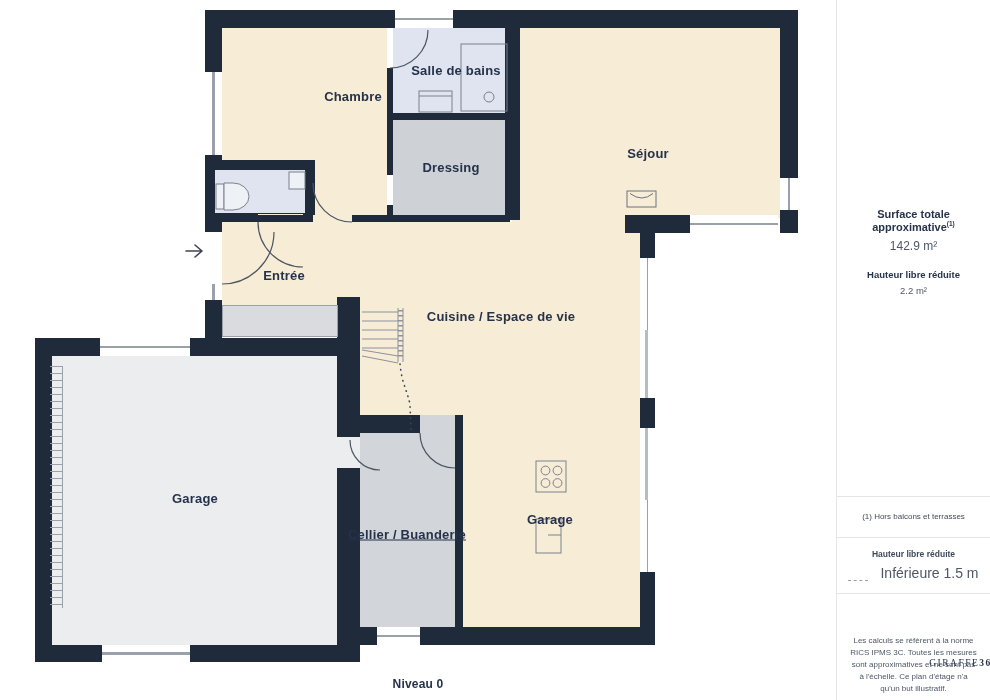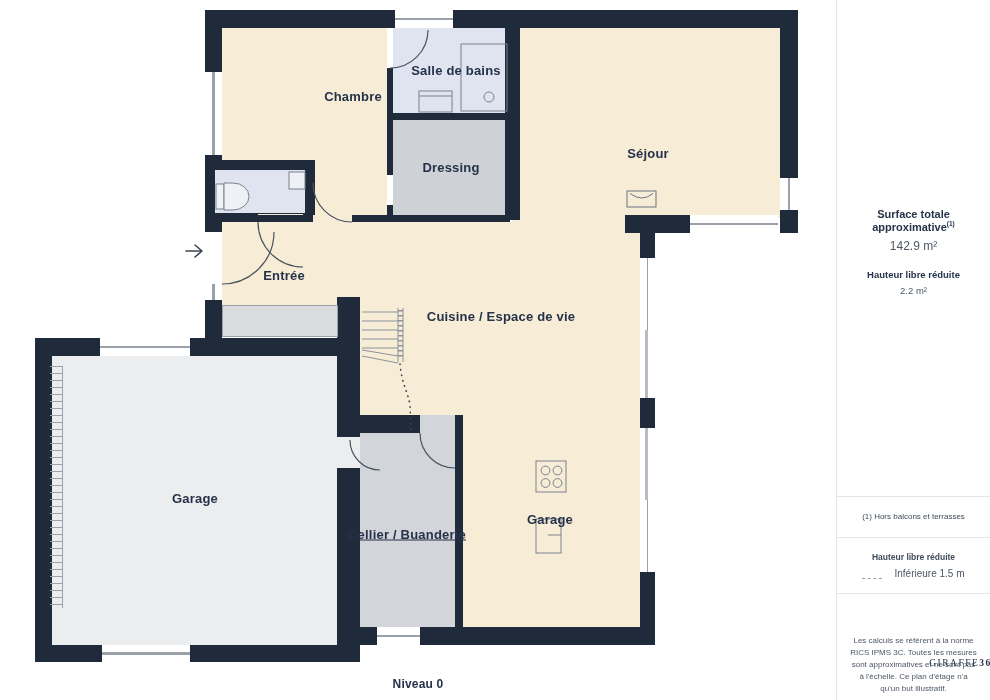--- a/index.html
+++ b/index.html
@@ -36,21 +36,21 @@
   .sb-title sup{font-size:6.5px;font-weight:700;}
   .sb-value{font-size:12px;color:#4d5766;margin-top:6px;}
   .sb-title2{font-size:9.5px;font-weight:700;margin-top:16px;}
   .sb-value2{font-size:9.5px;color:#4d5766;margin-top:5px;}
   .sb-div{position:absolute;left:0;width:100%;height:1px;background:#e4e5e7;}
   .sb-note{position:absolute;top:496px;left:0;width:100%;height:41px;display:flex;align-items:center;justify-content:center;
            font-size:8px;color:#404b5a;}
   .sb-legend{position:absolute;top:537px;left:0;width:100%;height:56px;display:flex;flex-direction:column;
              align-items:center;justify-content:center;gap:6px;color:#404b5a;}
   .sb-legend-title{font-size:8.5px;font-weight:600;}
-  .sb-legend-row{display:flex;align-items:flex-end;gap:12px;font-size:10px;color:#4d5766;}
+  .sb-legend-row{display:flex;align-items:flex-end;gap:12px;font-size:14px;color:#4d5766;}
   .dash-swatch{display:inline-block;width:20px;border-top:1px dashed #9aa1aa;}
   .sb-disclaimer{position:absolute;top:600px;left:12px;width:129px;text-align:center;
                  font-size:8px;line-height:1.5;color:#4d5766;margin-top:35px;}
   .sb-brand{position:absolute;top:658px;left:8px;width:100%;text-align:right;
             font-size:9.5px;letter-spacing:1.5px;color:#26334a;font-weight:500;font-family:Liberation Serif, serif;}
   .sb-brand b{font-weight:800;}
 </style>
 </head>
 <body>
 

